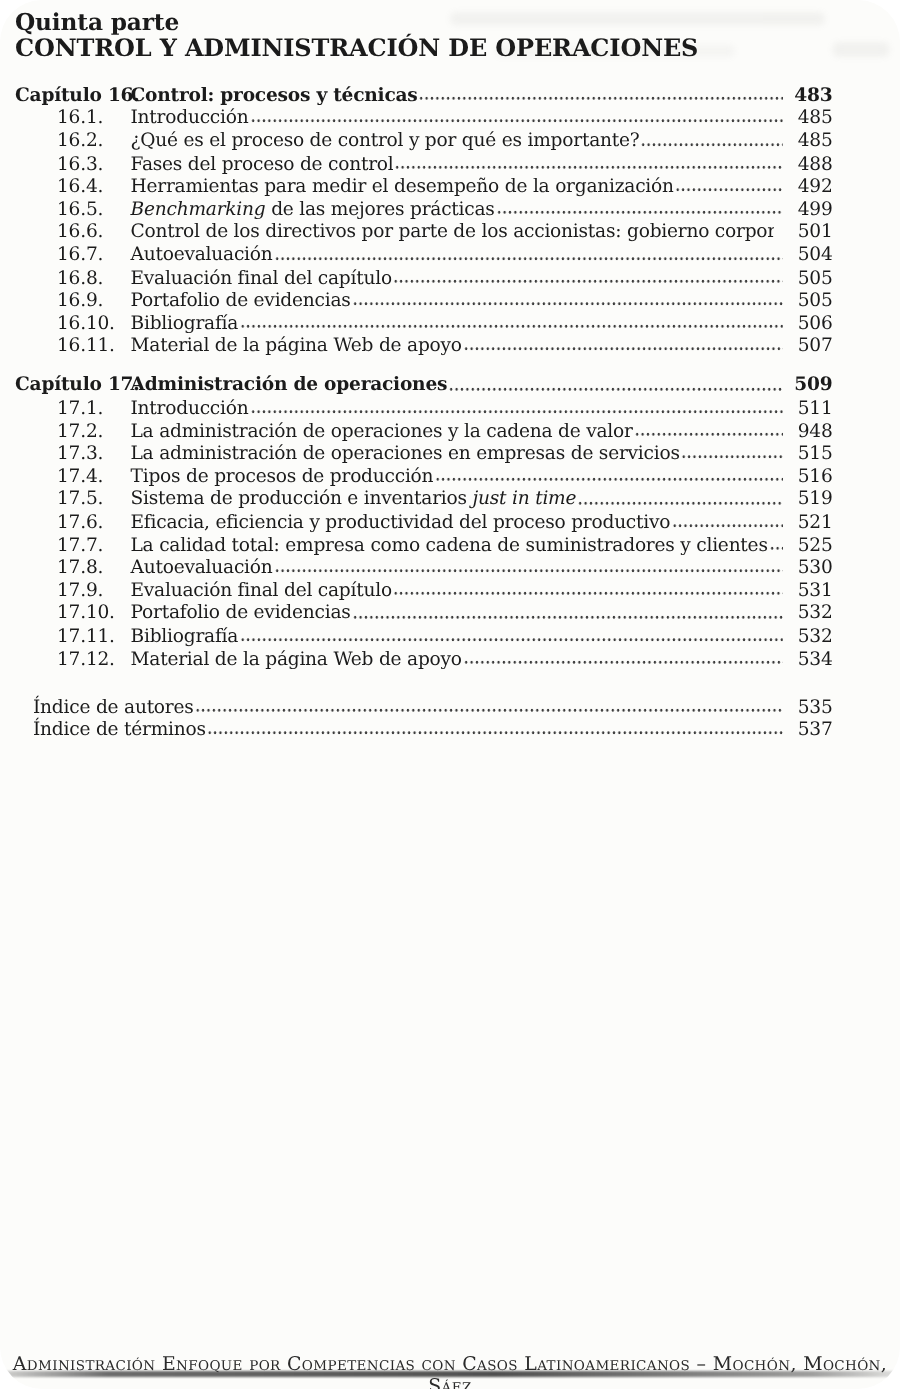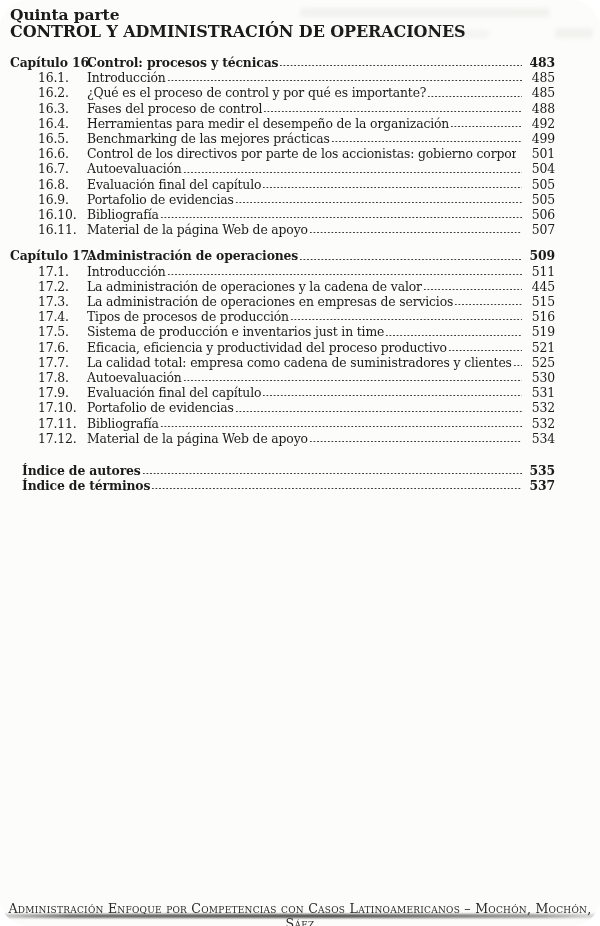--- a/index.html
+++ b/index.html
@@ -37,35 +37,35 @@
     font-size: 12.4px;
     letter-spacing: -0.15px;
     white-space: nowrap;
   }
   .row .rnum { flex: 0 0 auto; }
   .chapter-row { font-weight: bold; }
   .chapter-row .rnum { width: 65px; }
   .entry-row { margin-left: 28px; justify-content: center; }
   .entry-row .rnum { width: 37px; }
   .rtitle { flex: 0 1 auto; overflow: hidden; padding-left: 12px; }
-  .rtitle .it { }
+  .rtitle .it { font-style: italic; }
   .dots {
     flex: 1 1 0; min-width: 5px;
     align-self: stretch;
     margin: 0 3px 0 1px;
     background-image: radial-gradient(circle, #3c3c3c 0.75px, rgba(0,0,0,0) 1px);
     background-size: 3.6px 3px;
     background-repeat: repeat-x;
     background-position: left calc(100% - 3px);
     font-weight: normal;
   }
   .dots.no-dots { background-image: none; }
   .rpage { flex: 0 0 30px; text-align: right; }
   .back-matter { margin-top: 17px; }
-  .back-row { font-weight: bold; }
+  .back-row { font-weight: normal; }
   .footer-line {
     position: absolute;
     left: 0; right: 0; top: 901px;
     text-align: center;
     font-variant: small-caps;
     font-size: 12.6px;
     letter-spacing: 0.25px;
     color: #2a2a2a;
   }
   .scan-bar {
@@ -186,21 +186,21 @@
           <div class="row entry-row">
             <span class="rnum">17.1.</span>
             <span class="rtitle"><span>Introducción </span></span>
             <span class="dots"></span>
             <span class="rpage">511</span>
           </div>
           <div class="row entry-row">
             <span class="rnum">17.2.</span>
             <span class="rtitle"><span>La administración de operaciones y la cadena de valor</span></span>
             <span class="dots"></span>
-            <span class="rpage">445</span>
+            <span class="rpage">948</span>
           </div>
           <div class="row entry-row">
             <span class="rnum">17.3.</span>
             <span class="rtitle"><span>La administración de operaciones en empresas de servicios </span></span>
             <span class="dots"></span>
             <span class="rpage">515</span>
           </div>
           <div class="row entry-row">
             <span class="rnum">17.4.</span>
             <span class="rtitle"><span>Tipos de procesos de producción </span></span>

